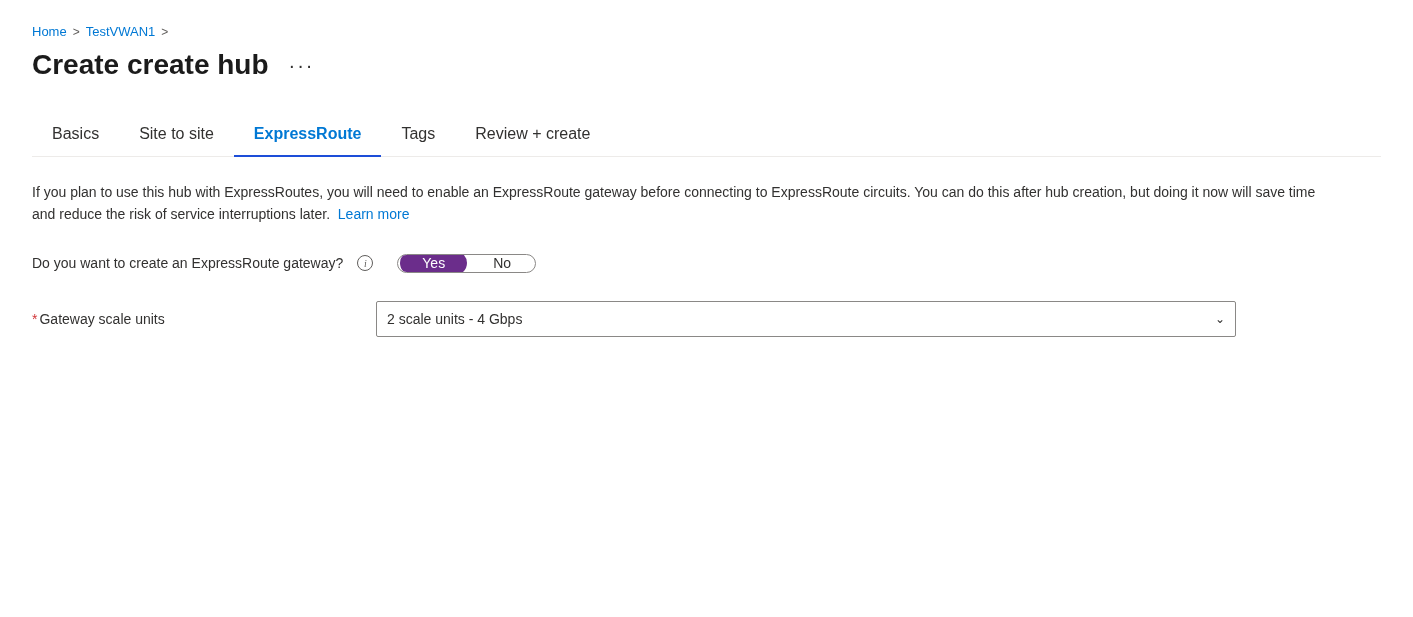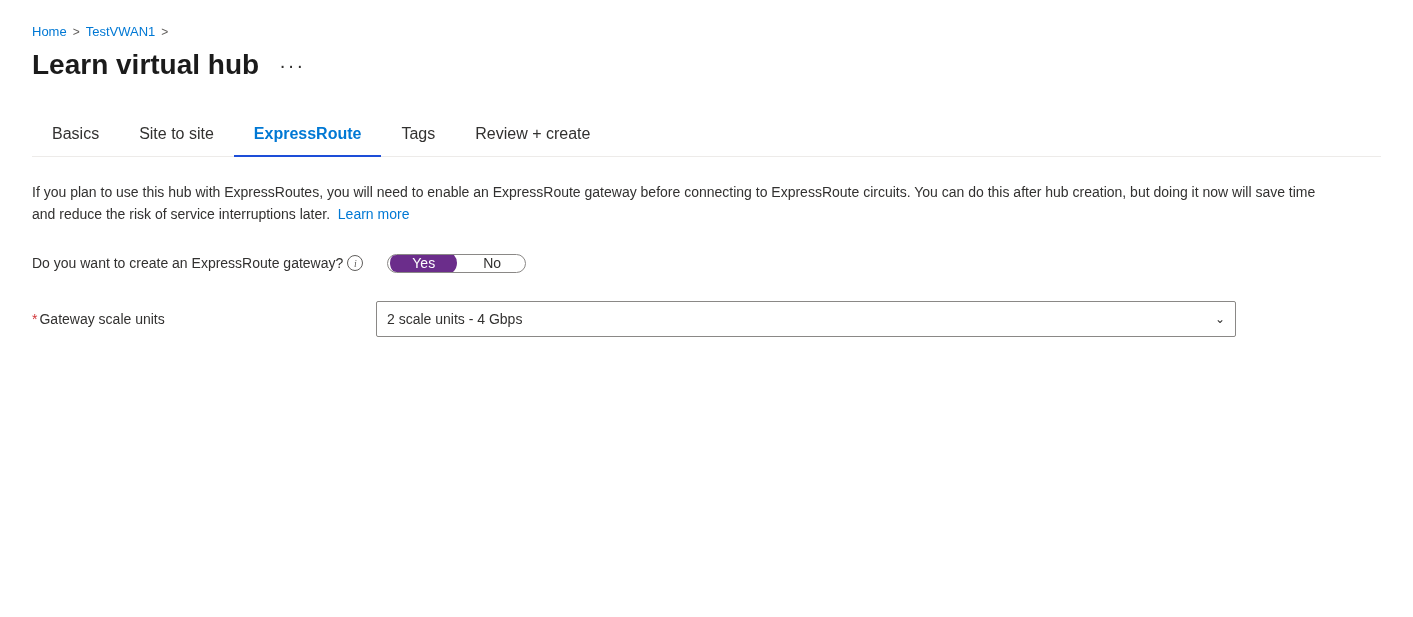--- a/index.html
+++ b/index.html
@@ -101,21 +101,21 @@
 
     .form-row {
       display: flex;
       align-items: center;
       gap: 24px;
     }
 
     .form-label-group {
       display: flex;
       align-items: center;
-      gap: 4px;
+      gap: 14px;
       min-width: 320px;
     }
     .form-label {
       font-size: 14px;
       color: #323130;
     }
     .form-label .required-star {
       color: #d13438;
       margin-right: 2px;
     }
@@ -193,21 +193,21 @@
 <div class="page-container">
 
   <nav class="breadcrumb">
     <a class="breadcrumb-link">Home</a>
     <span class="breadcrumb-separator">&gt;</span>
     <a class="breadcrumb-link">TestVWAN1</a>
     <span class="breadcrumb-separator">&gt;</span>
   </nav>
 
   <div class="page-header">
-    <h1 class="page-title">Learn virtual hub</h1>
+    <h1 class="page-title">Create create hub</h1>
     <button class="header-menu-btn">···</button>
   </div>
 
   <div class="tabs-container">
     <button class="tab">Basics</button>
     <button class="tab">Site to site</button>
     <button class="tab active">ExpressRoute</button>
     <button class="tab">Tags</button>
     <button class="tab">Review + create</button>
   </div>

